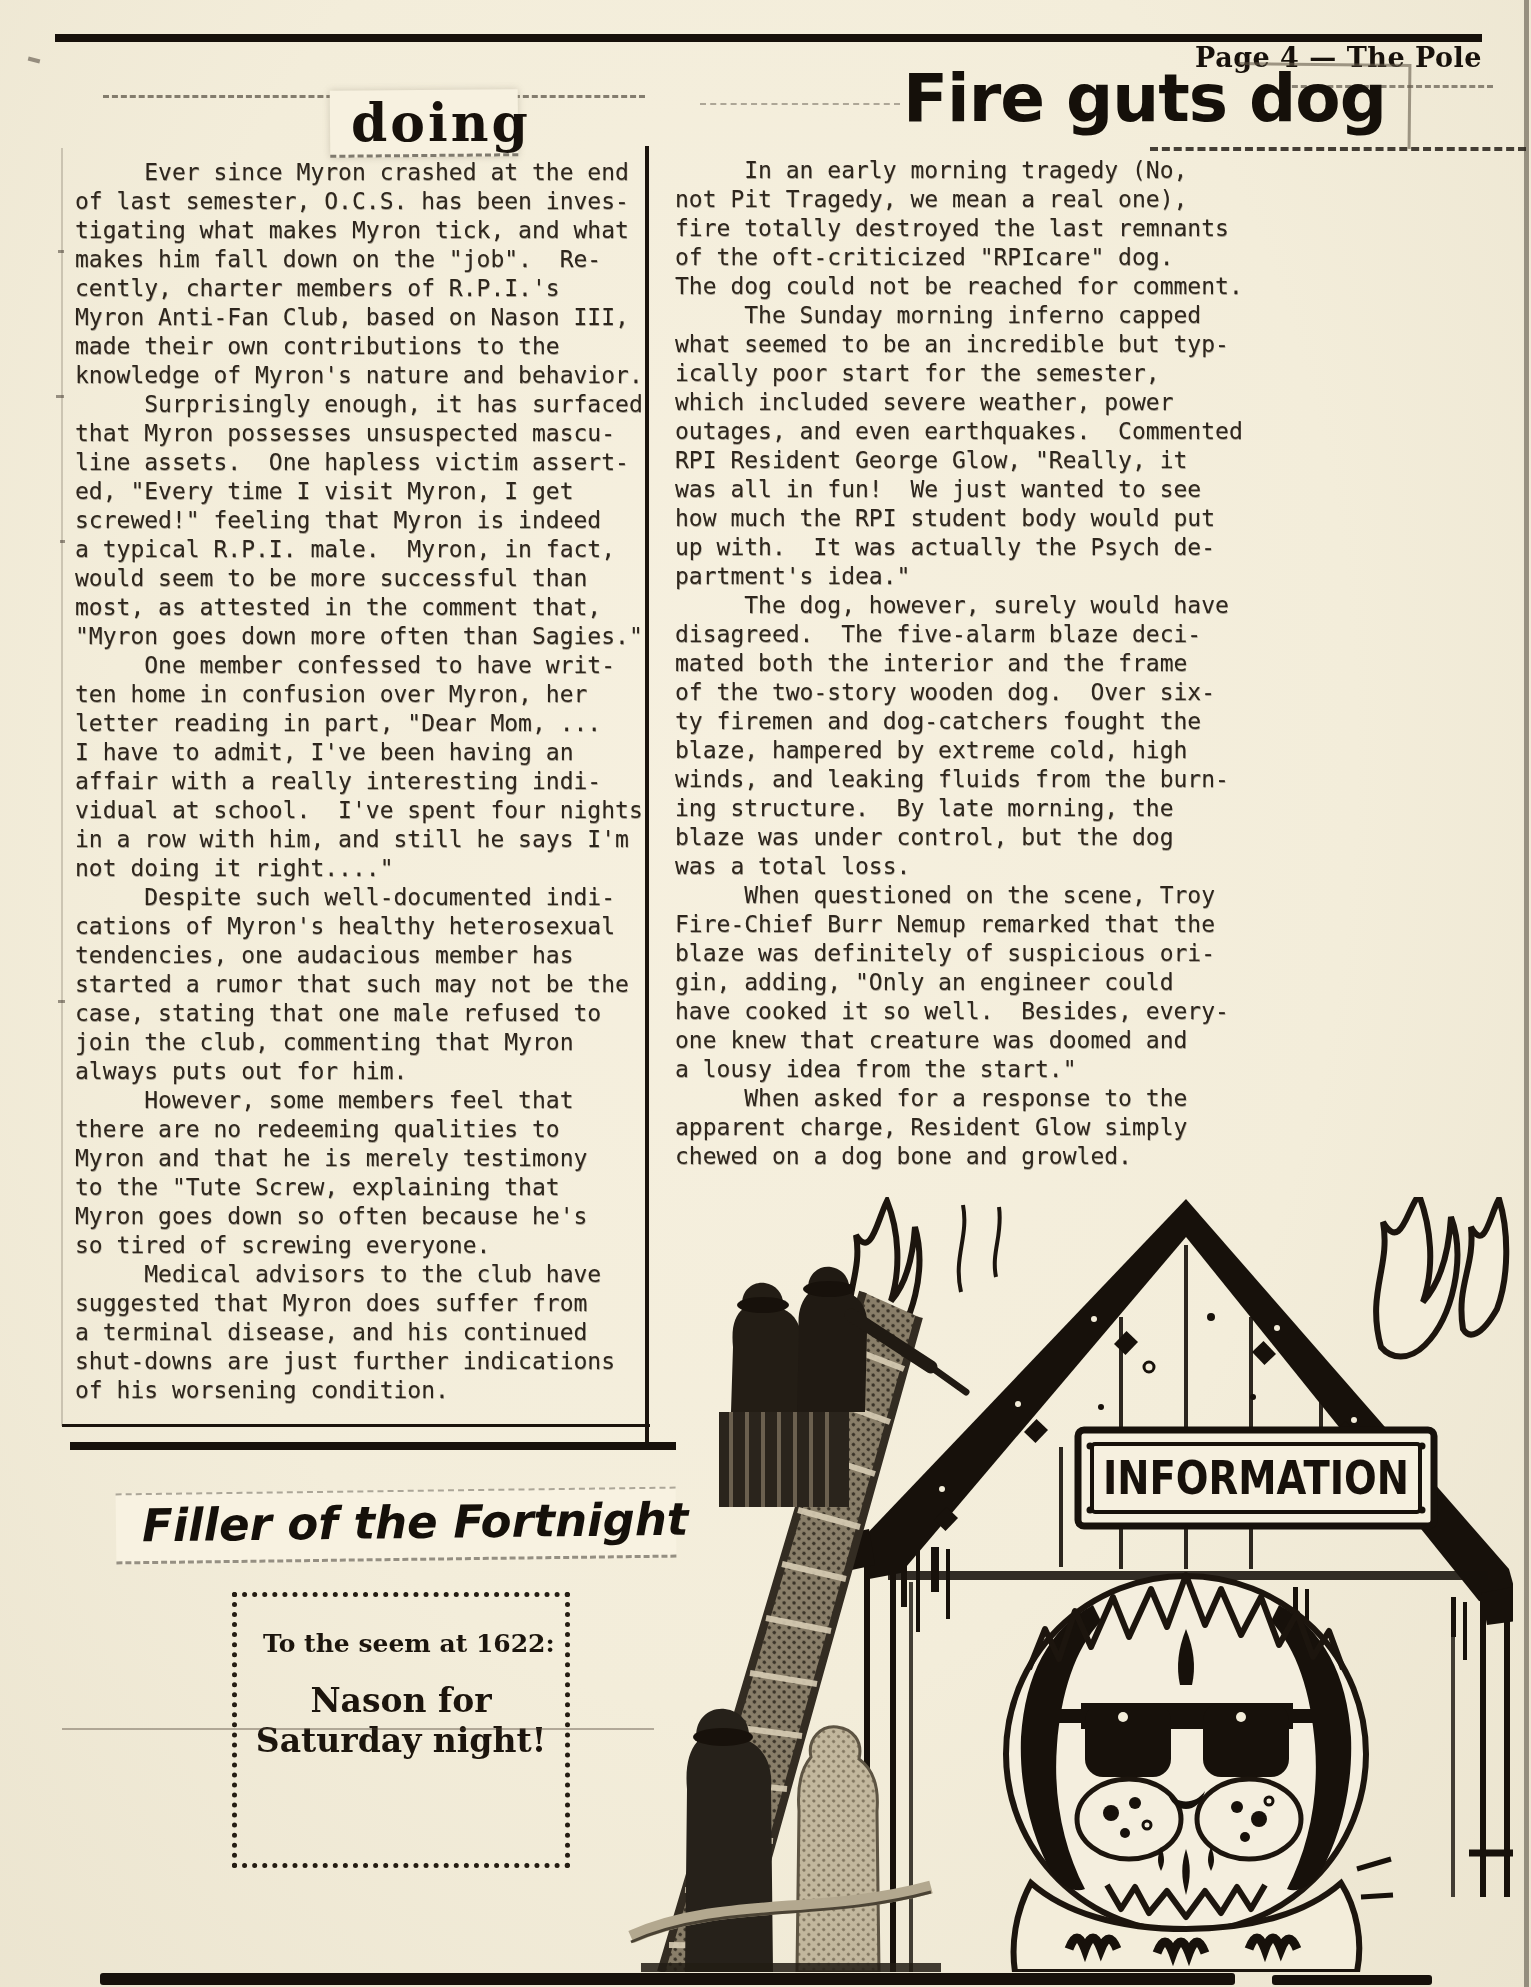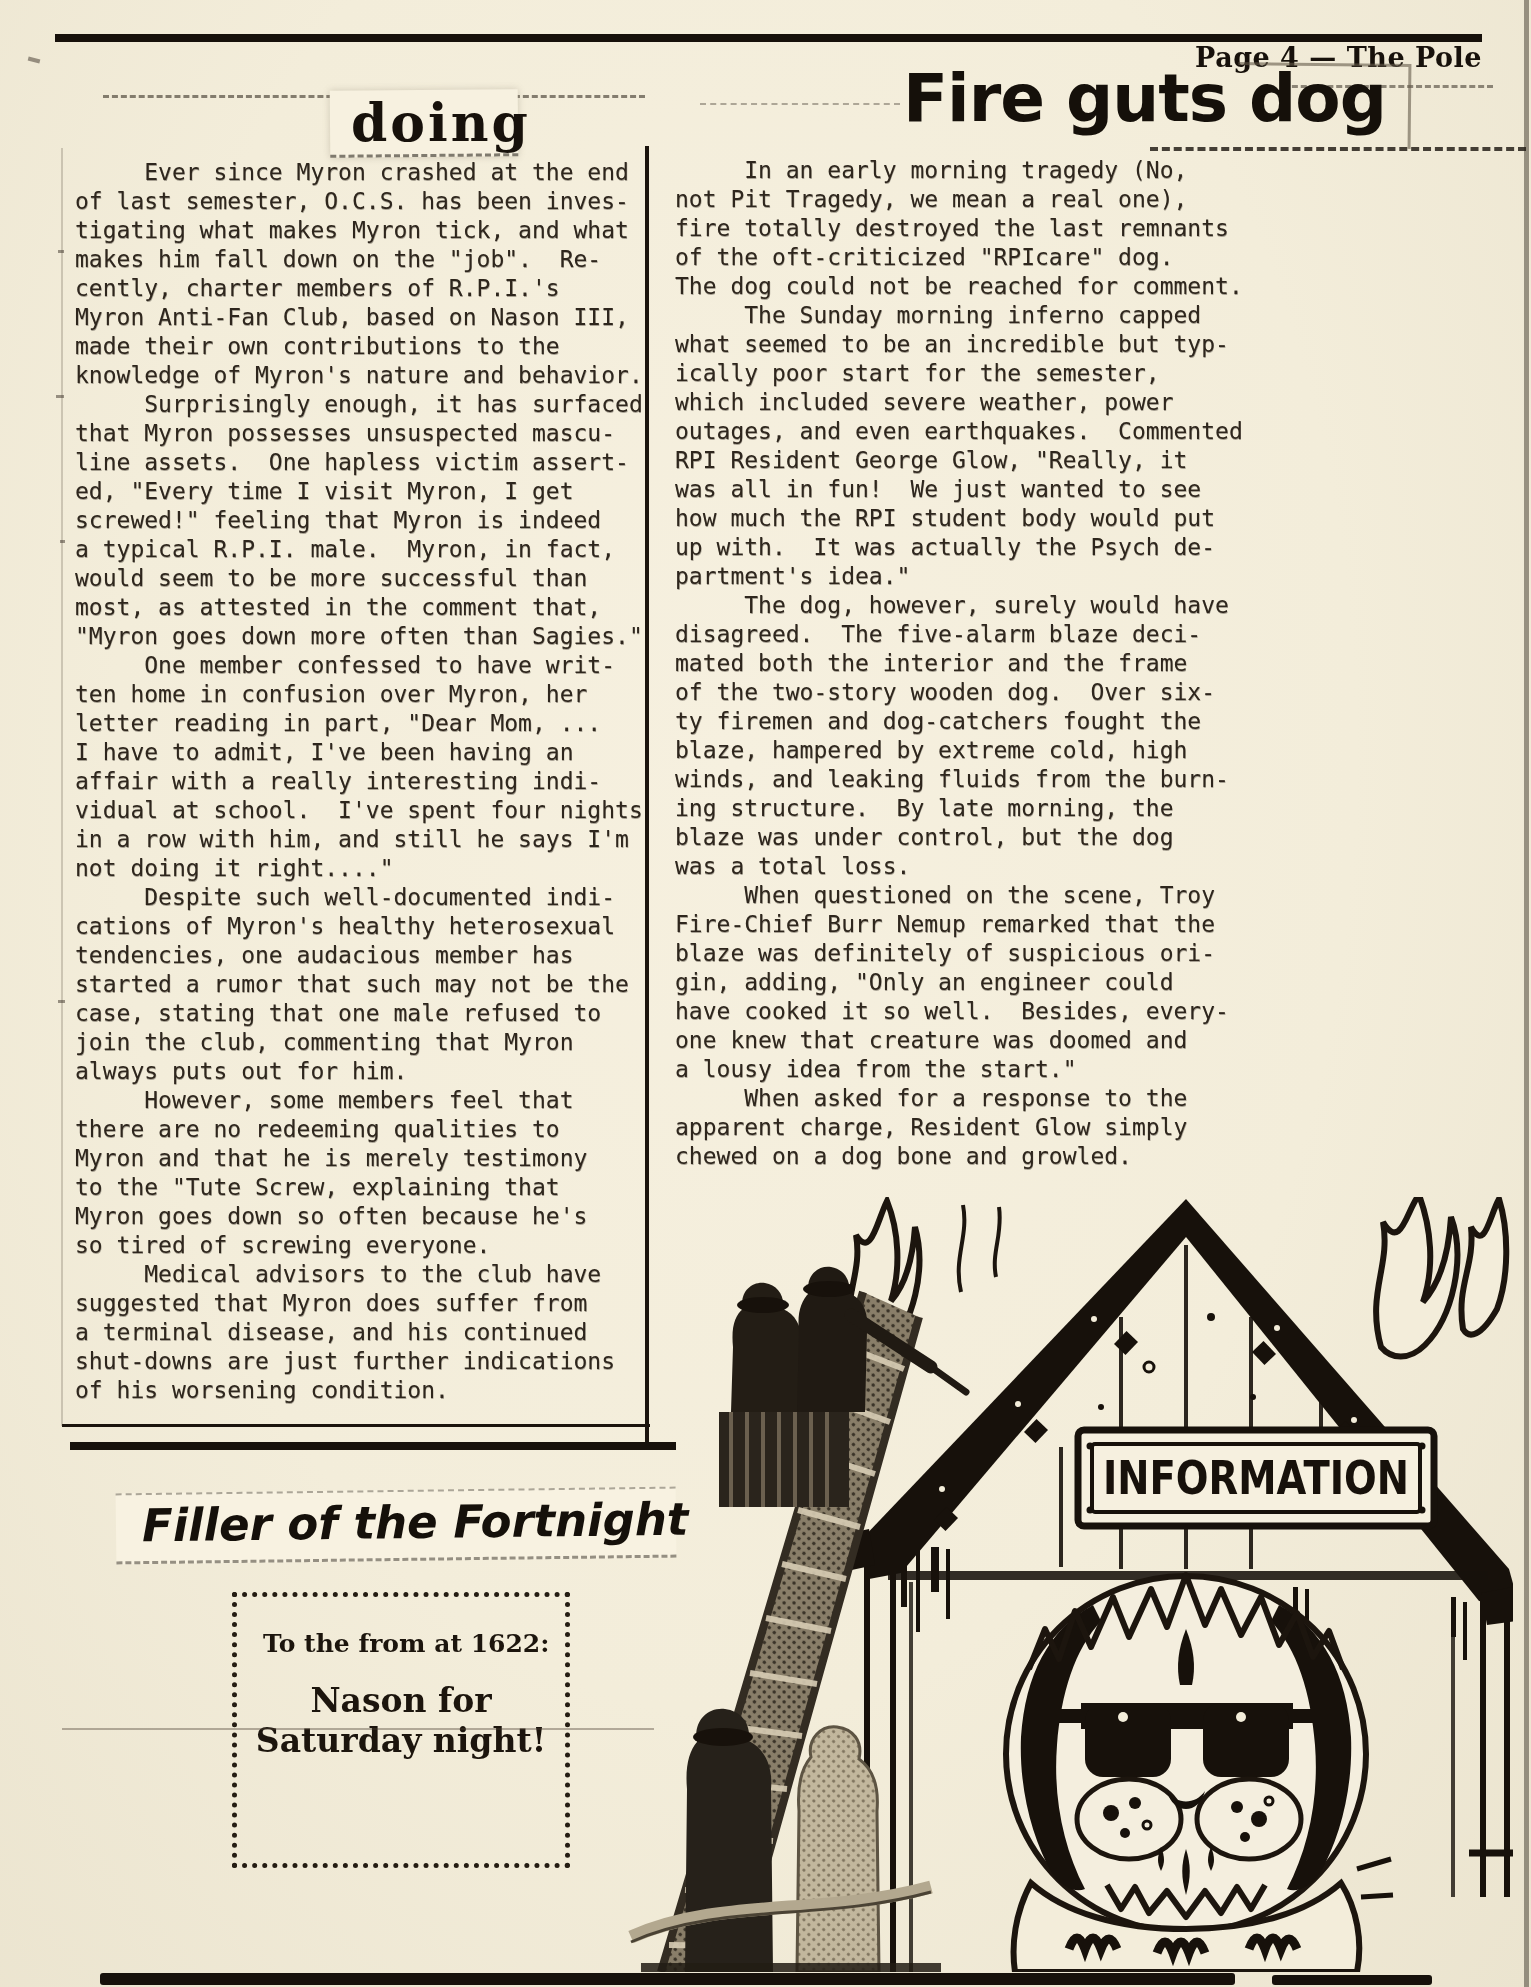--- a/index.html
+++ b/index.html
@@ -166,21 +166,21 @@
 apparent charge, Resident Glow simply
 chewed on a dog bone and growled.</pre>
   </section>
 
   <section>
     <div class="abs rule filler-rule"></div>
     <div class="abs filler-strip"></div>
     <h2 class="abs filler-headline">Filler of the Fortnight</h2>
     <div class="abs note-box">
       <div class="inner">
-        <div class="note-salutation">To the from at 1622:</div>
+        <div class="note-salutation">To the seem at 1622:</div>
         <div class="note-message">
           <div>Nason for</div>
           <div>Saturday night!</div>
         </div>
       </div>
     </div>
     <div class="abs scan-line-through-box"></div>
   </section>
 
   <figure class="abs illustration">

